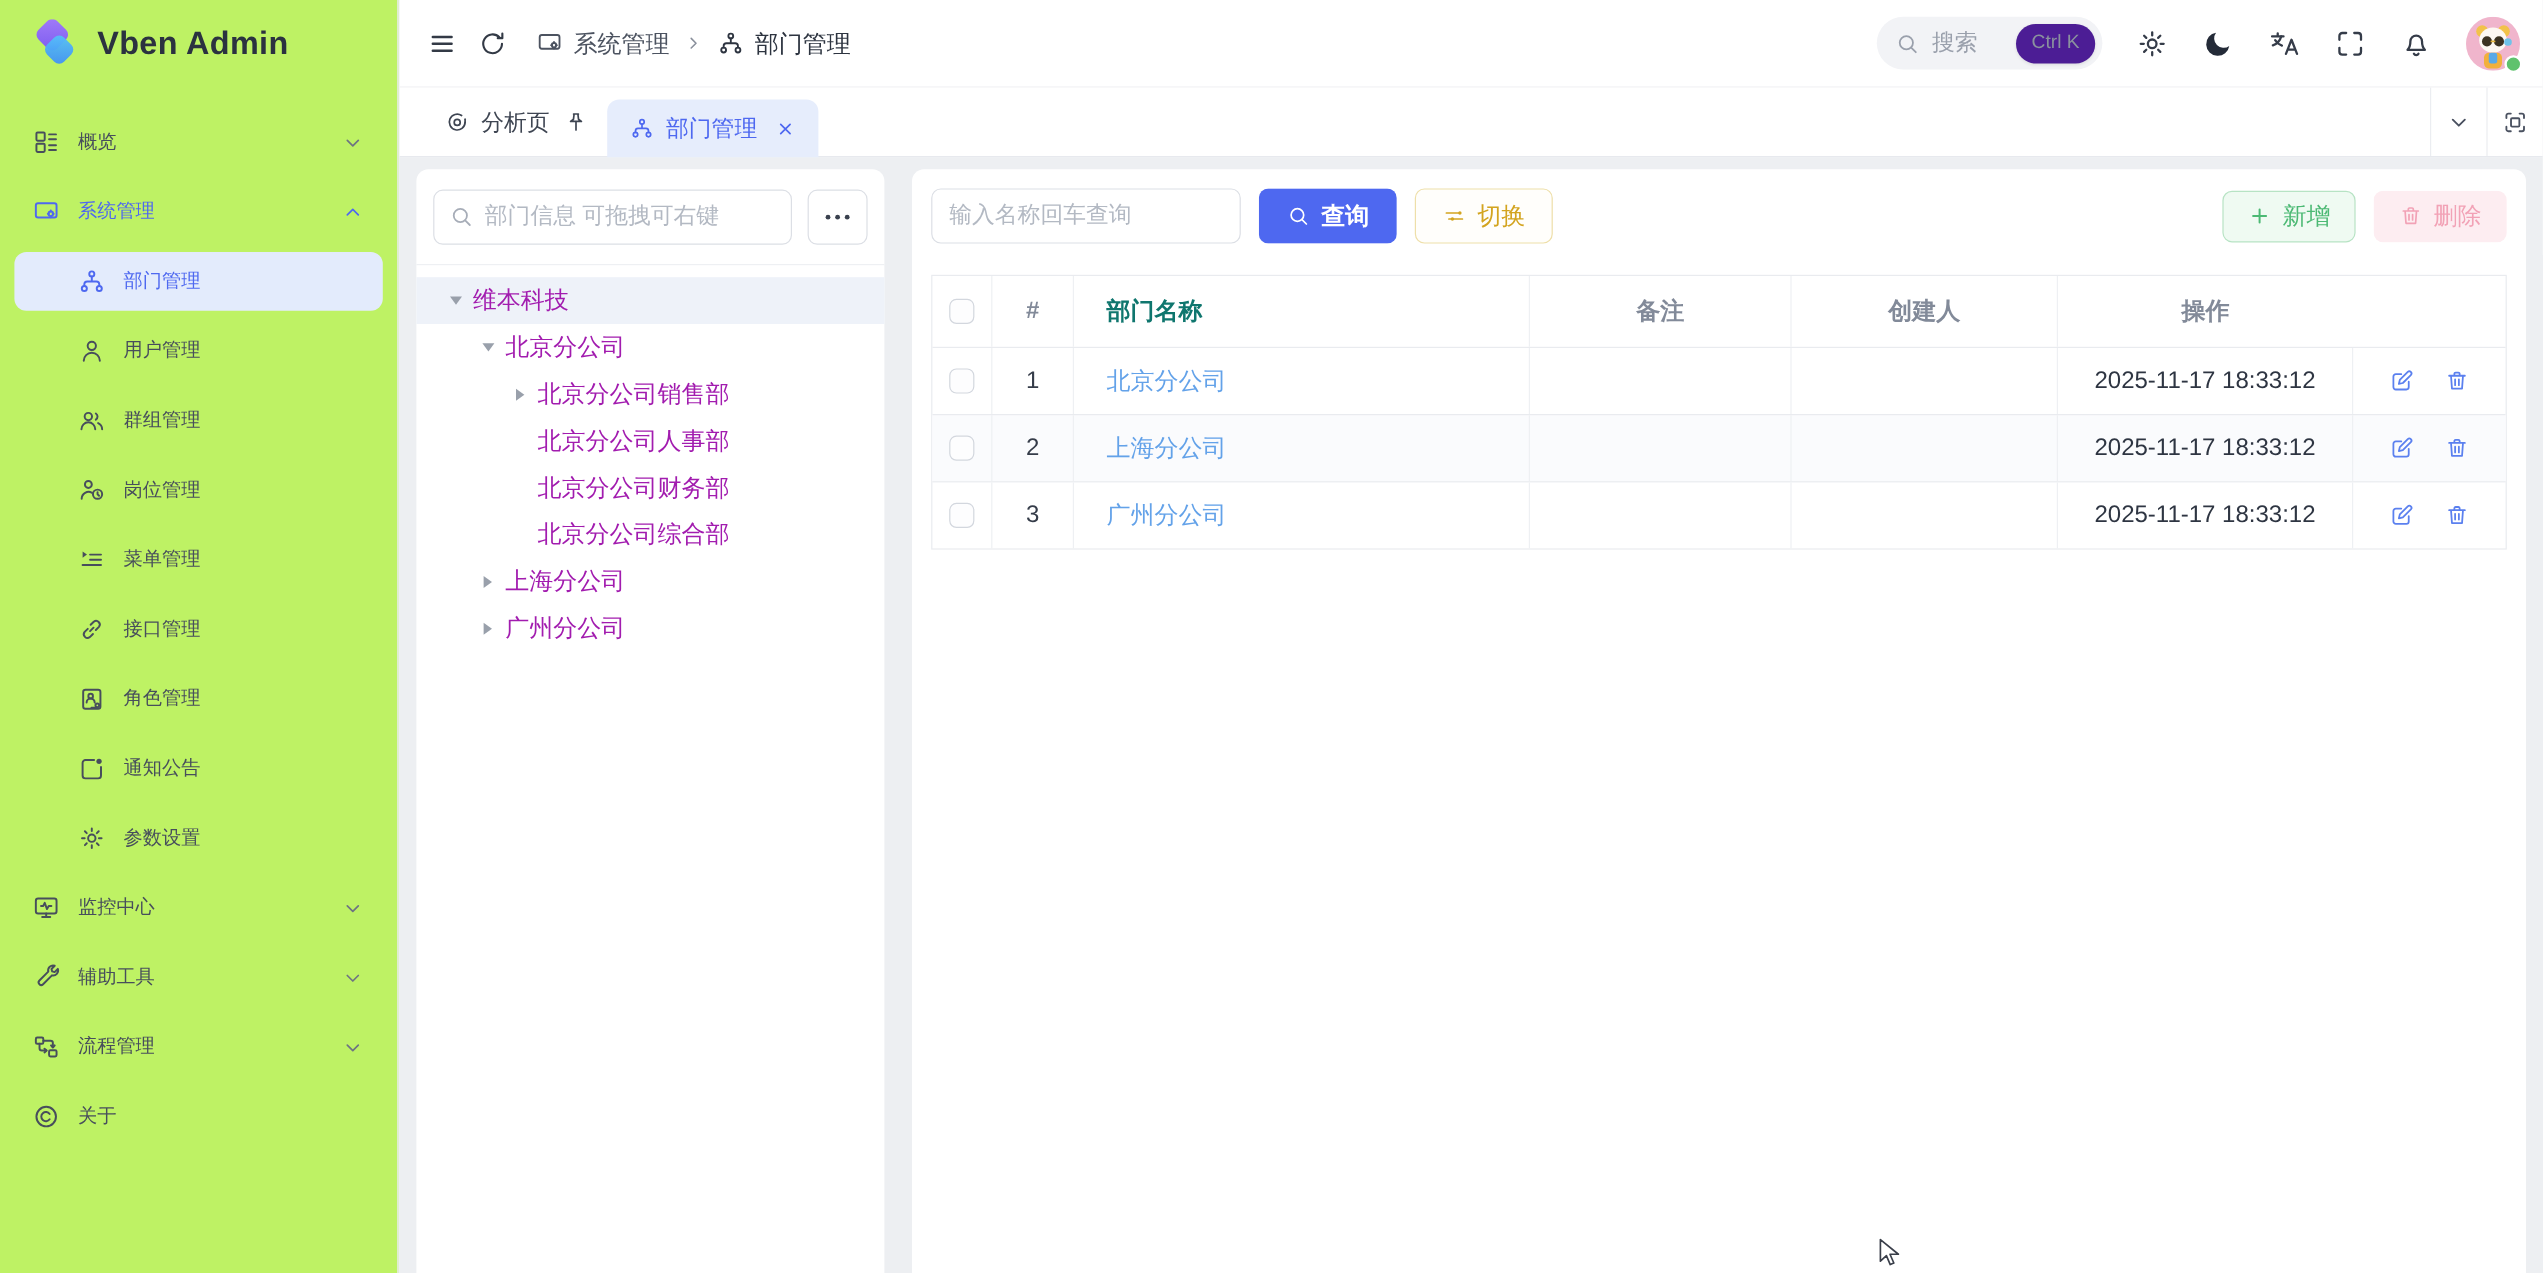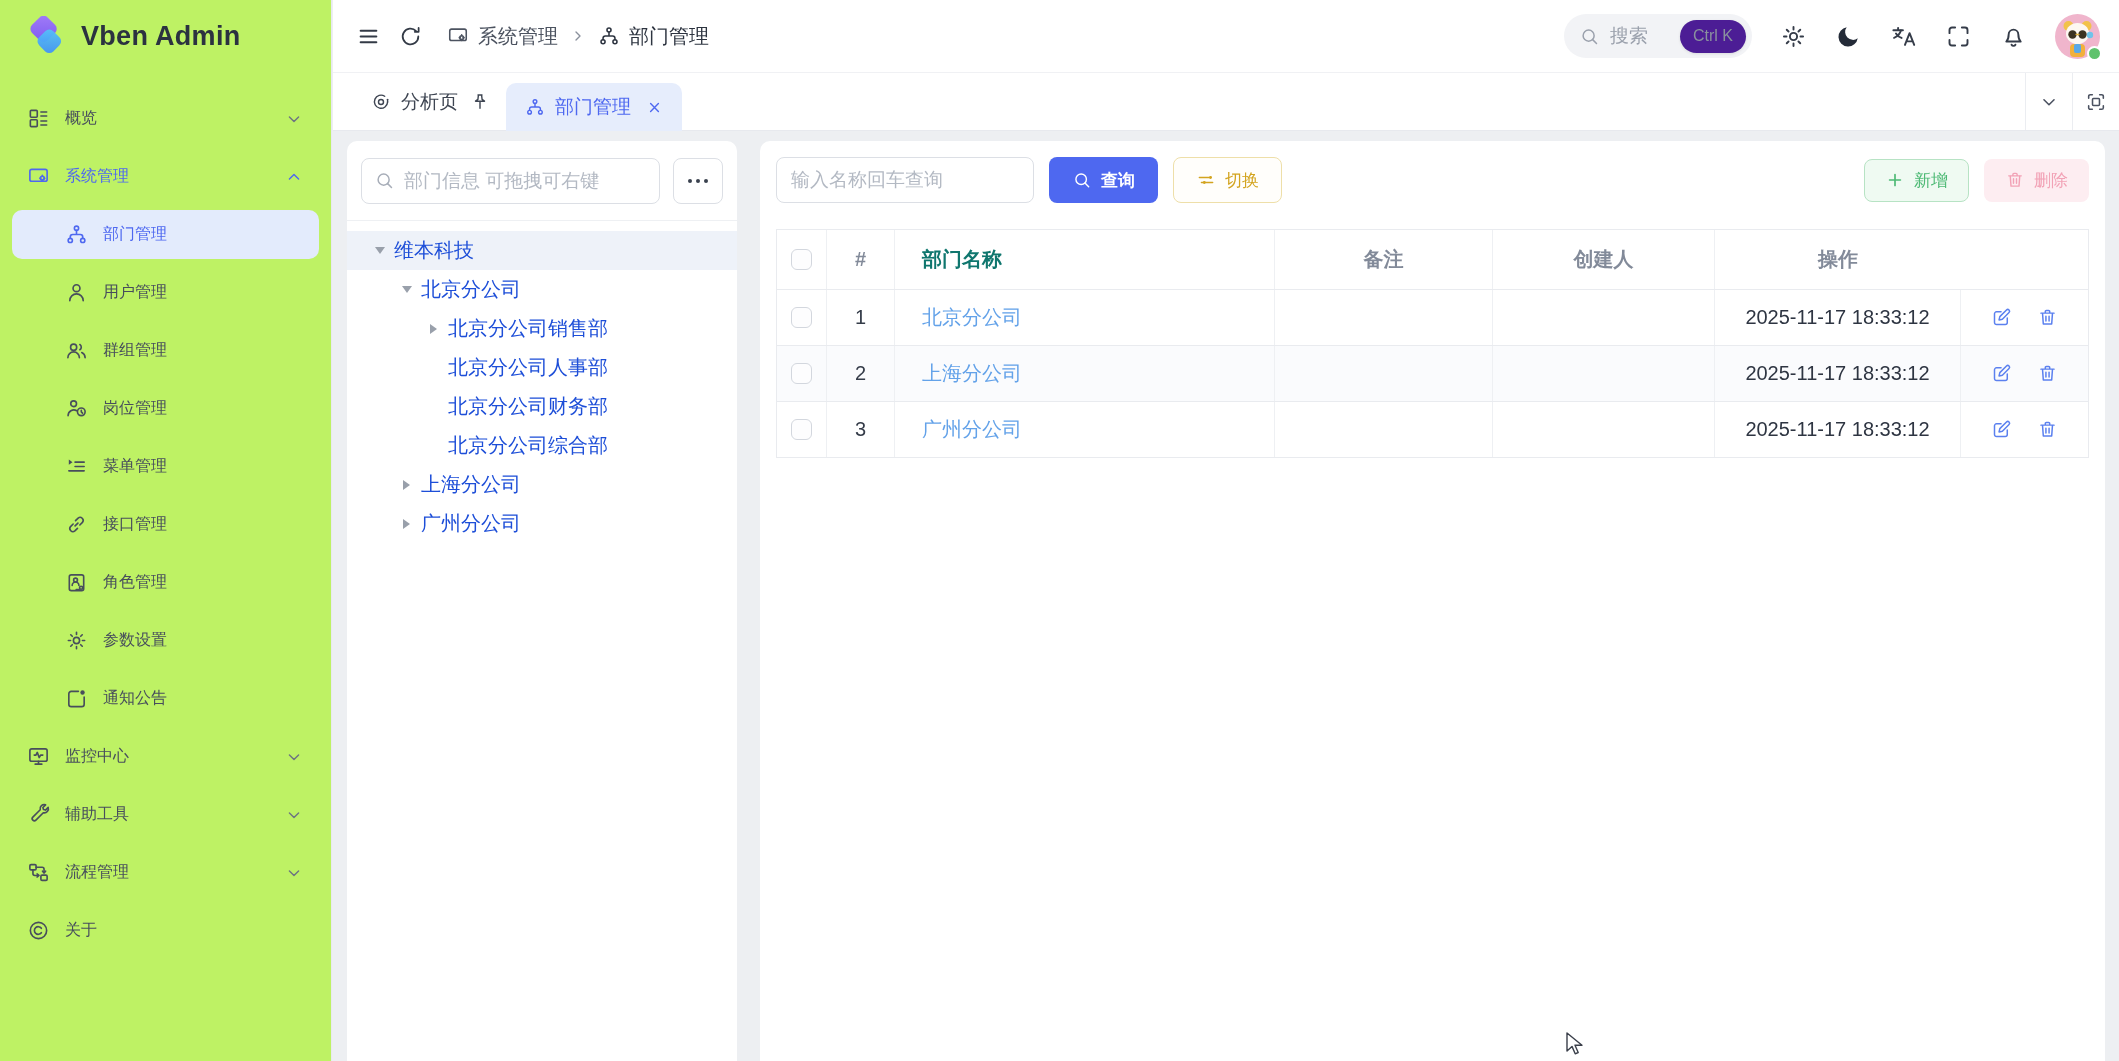--- a/index.html
+++ b/index.html
@@ -56,33 +56,33 @@
   .card{background:#fff;border-radius:10px;height:calc(100% + 14px)}
   .tree-card{width:390px;flex:none}
   .panel-head{display:flex;gap:13px;padding:17px 14px 16px;border-bottom:1px solid #eef0f3}
   .input-wrap{position:relative;flex:1}
   .input-wrap .ic{position:absolute;left:13px;top:12px;width:21px;height:21px;color:#a7adb8}
   .tinput{width:100%;height:46px;border:1px solid #dcdfe5;border-radius:8px;padding:0 12px 0 42px;font-size:19px;color:#333;outline:none;background:#fff}
   .tinput::placeholder,.tb-input::placeholder{color:#b3b9c3}
   .more-btn{width:50px;height:46px;border:1px solid #dcdfe5;border-radius:8px;background:#fff;display:flex;align-items:center;justify-content:center;gap:4px;cursor:pointer}
   .dot{width:4px;height:4px;border-radius:50%;background:#3a414e}
   .tree{padding-top:10px}
-  .tnode{height:39px;display:flex;align-items:center;gap:8px;font-size:20px;color:#1d4ed8;cursor:pointer}
+  .tnode{height:39px;display:flex;align-items:center;gap:8px;font-size:20px;color:#a21caf;cursor:pointer}
   .tnode.l0{padding-left:26px}.tnode.l1{padding-left:53px}.tnode.l2{padding-left:80px}
   .tnode.selected{background:#eef2f9}
   .caret{width:13px;display:flex;justify-content:center}
   .caret i{display:block;width:0;height:0}
   .caret.down i{border-left:5.5px solid transparent;border-right:5.5px solid transparent;border-top:7px solid #99a0ab}
   .caret.right i{border-top:5.5px solid transparent;border-bottom:5.5px solid transparent;border-left:7px solid #99a0ab}
 
   .main-card{flex:1;padding:16px;display:flex;flex-direction:column}
   .toolbar{display:flex;align-items:center;gap:15px}
   .toolbar .input-wrap{flex:none;width:258px}
   .tb-input{width:100%;height:46px;border:1px solid #dcdfe5;border-radius:8px;padding:5px 14px;font-size:19px;color:#333;outline:none}
-  .btn{height:46px;border-radius:8px;display:inline-flex;align-items:center;gap:9px;font-size:17px;padding:0 22px;cursor:pointer;border:1px solid transparent;background:none}
+  .btn{height:46px;border-radius:8px;display:inline-flex;align-items:center;gap:9px;font-size:20px;padding:0 22px;cursor:pointer;border:1px solid transparent;background:none}
   .btn .ic{width:20px;height:20px}
   .btn-primary{background:#4e68f0;color:#fff;font-weight:bold}
   .btn-toggle{background:#fffefb;border-color:#eedfa9;color:#d3a41f}
   .btn-add{background:#effaf2;border-color:#b7e3c4;color:#4cb974;margin-left:auto;height:43px;padding:0 20px}
   .btn-del{background:#fdedf1;color:#f2a2b6;height:43px;padding:0 20px}
 
   .tbl{margin-top:26px;border:1px solid #e9ebef;font-size:20px}
   .trow{display:grid;grid-template-columns:50px 68px 380px 218px 222px 246px minmax(0,1fr)}
   .trow>div{display:flex;align-items:center;justify-content:center;border-right:1px solid #eef0f3;height:55px}
   .trow>div:last-child{border-right:none}
@@ -337,29 +337,29 @@
       <span>接口管理</span>
     </div>
     <div class="mi sub">
       <svg class="ic">
           <use href="#i-role"></use>
         </svg>
       <span>角色管理</span>
     </div>
     <div class="mi sub">
       <svg class="ic">
+          <use href="#i-notice"></use>
+        </svg>
+      <span>通知公告</span>
+    </div>
+    <div class="mi sub">
+      <svg class="ic">
           <use href="#i-gear"></use>
         </svg>
       <span>参数设置</span>
-    </div>
-    <div class="mi sub">
-      <svg class="ic">
-          <use href="#i-notice"></use>
-        </svg>
-      <span>通知公告</span>
     </div>
     <div class="mi">
       <svg class="ic">
           <use href="#i-monitor"></use>
         </svg>
       <span>监控中心</span>
       <svg class="ic chev">
           <use href="#i-chevdown"></use>
         </svg>
     </div>

